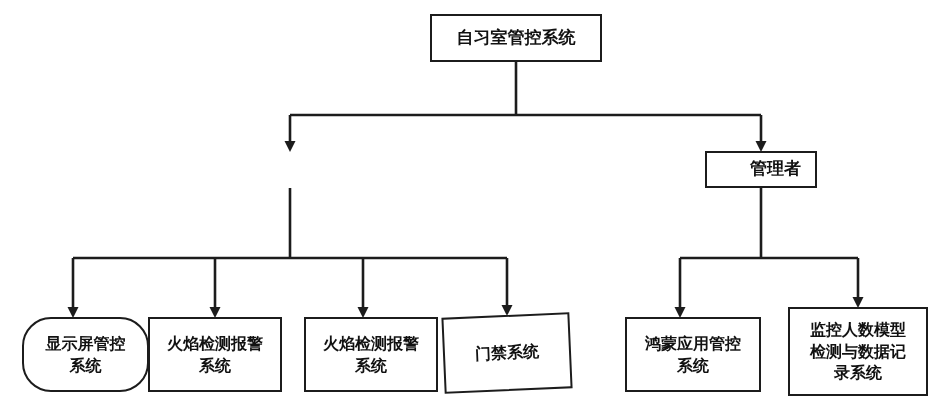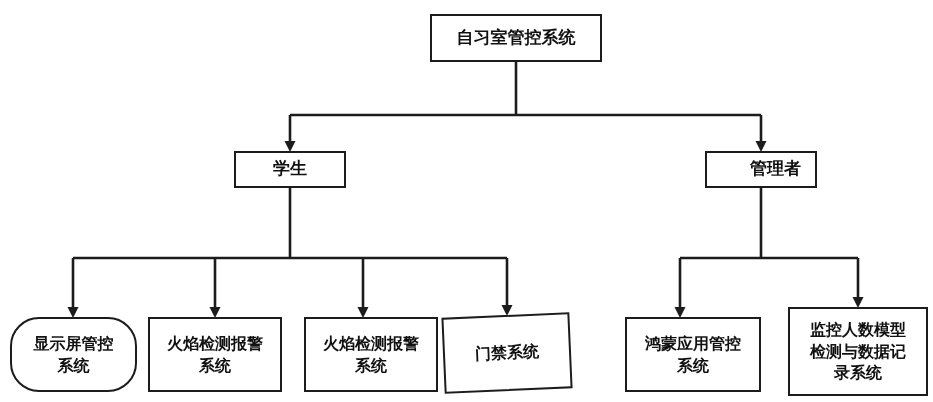--- a/index.html
+++ b/index.html
@@ -70,29 +70,26 @@
       <line x1="858" y1="258" x2="858" y2="298"></line>
       <polygon points="674.5,307 685.5,307 680,318"></polygon>
       <polygon points="852.5,297 863.5,297 858,308"></polygon>
     </g>
   </svg>
 
   <div class="node root" style="left:430px; top:14px; width:172px; height:48px;align-items:center;">
     <span>自习室管控系统</span>
   </div>
 
-  <div class="node branch" style="left:234px; top:151px; width:112px; height:37px;">
-    <span>学生</span>
-  </div>
 
   <div class="node branch" style="left:705px; top:151px; width:112px; height:37px;justify-content:flex-end;">
     <span>管理者</span>
   </div>
 
-  <div class="node leaf" style="left:10px; top:317px; width:127px; height:75px;border-radius:29px;">
+  <div class="node leaf" style="left:22px; top:317px; width:127px; height:75px;border-radius:29px;">
     <span>显示屏管控系统</span>
   </div>
 
   <div class="node leaf" style="left:148px; top:317px; width:134px; height:75px;">
     <span>火焰检测报警系统</span>
   </div>
 
   <div class="node leaf" style="left:304px; top:317px; width:134px; height:75px;">
     <span>火焰检测报警系统</span>
   </div>

